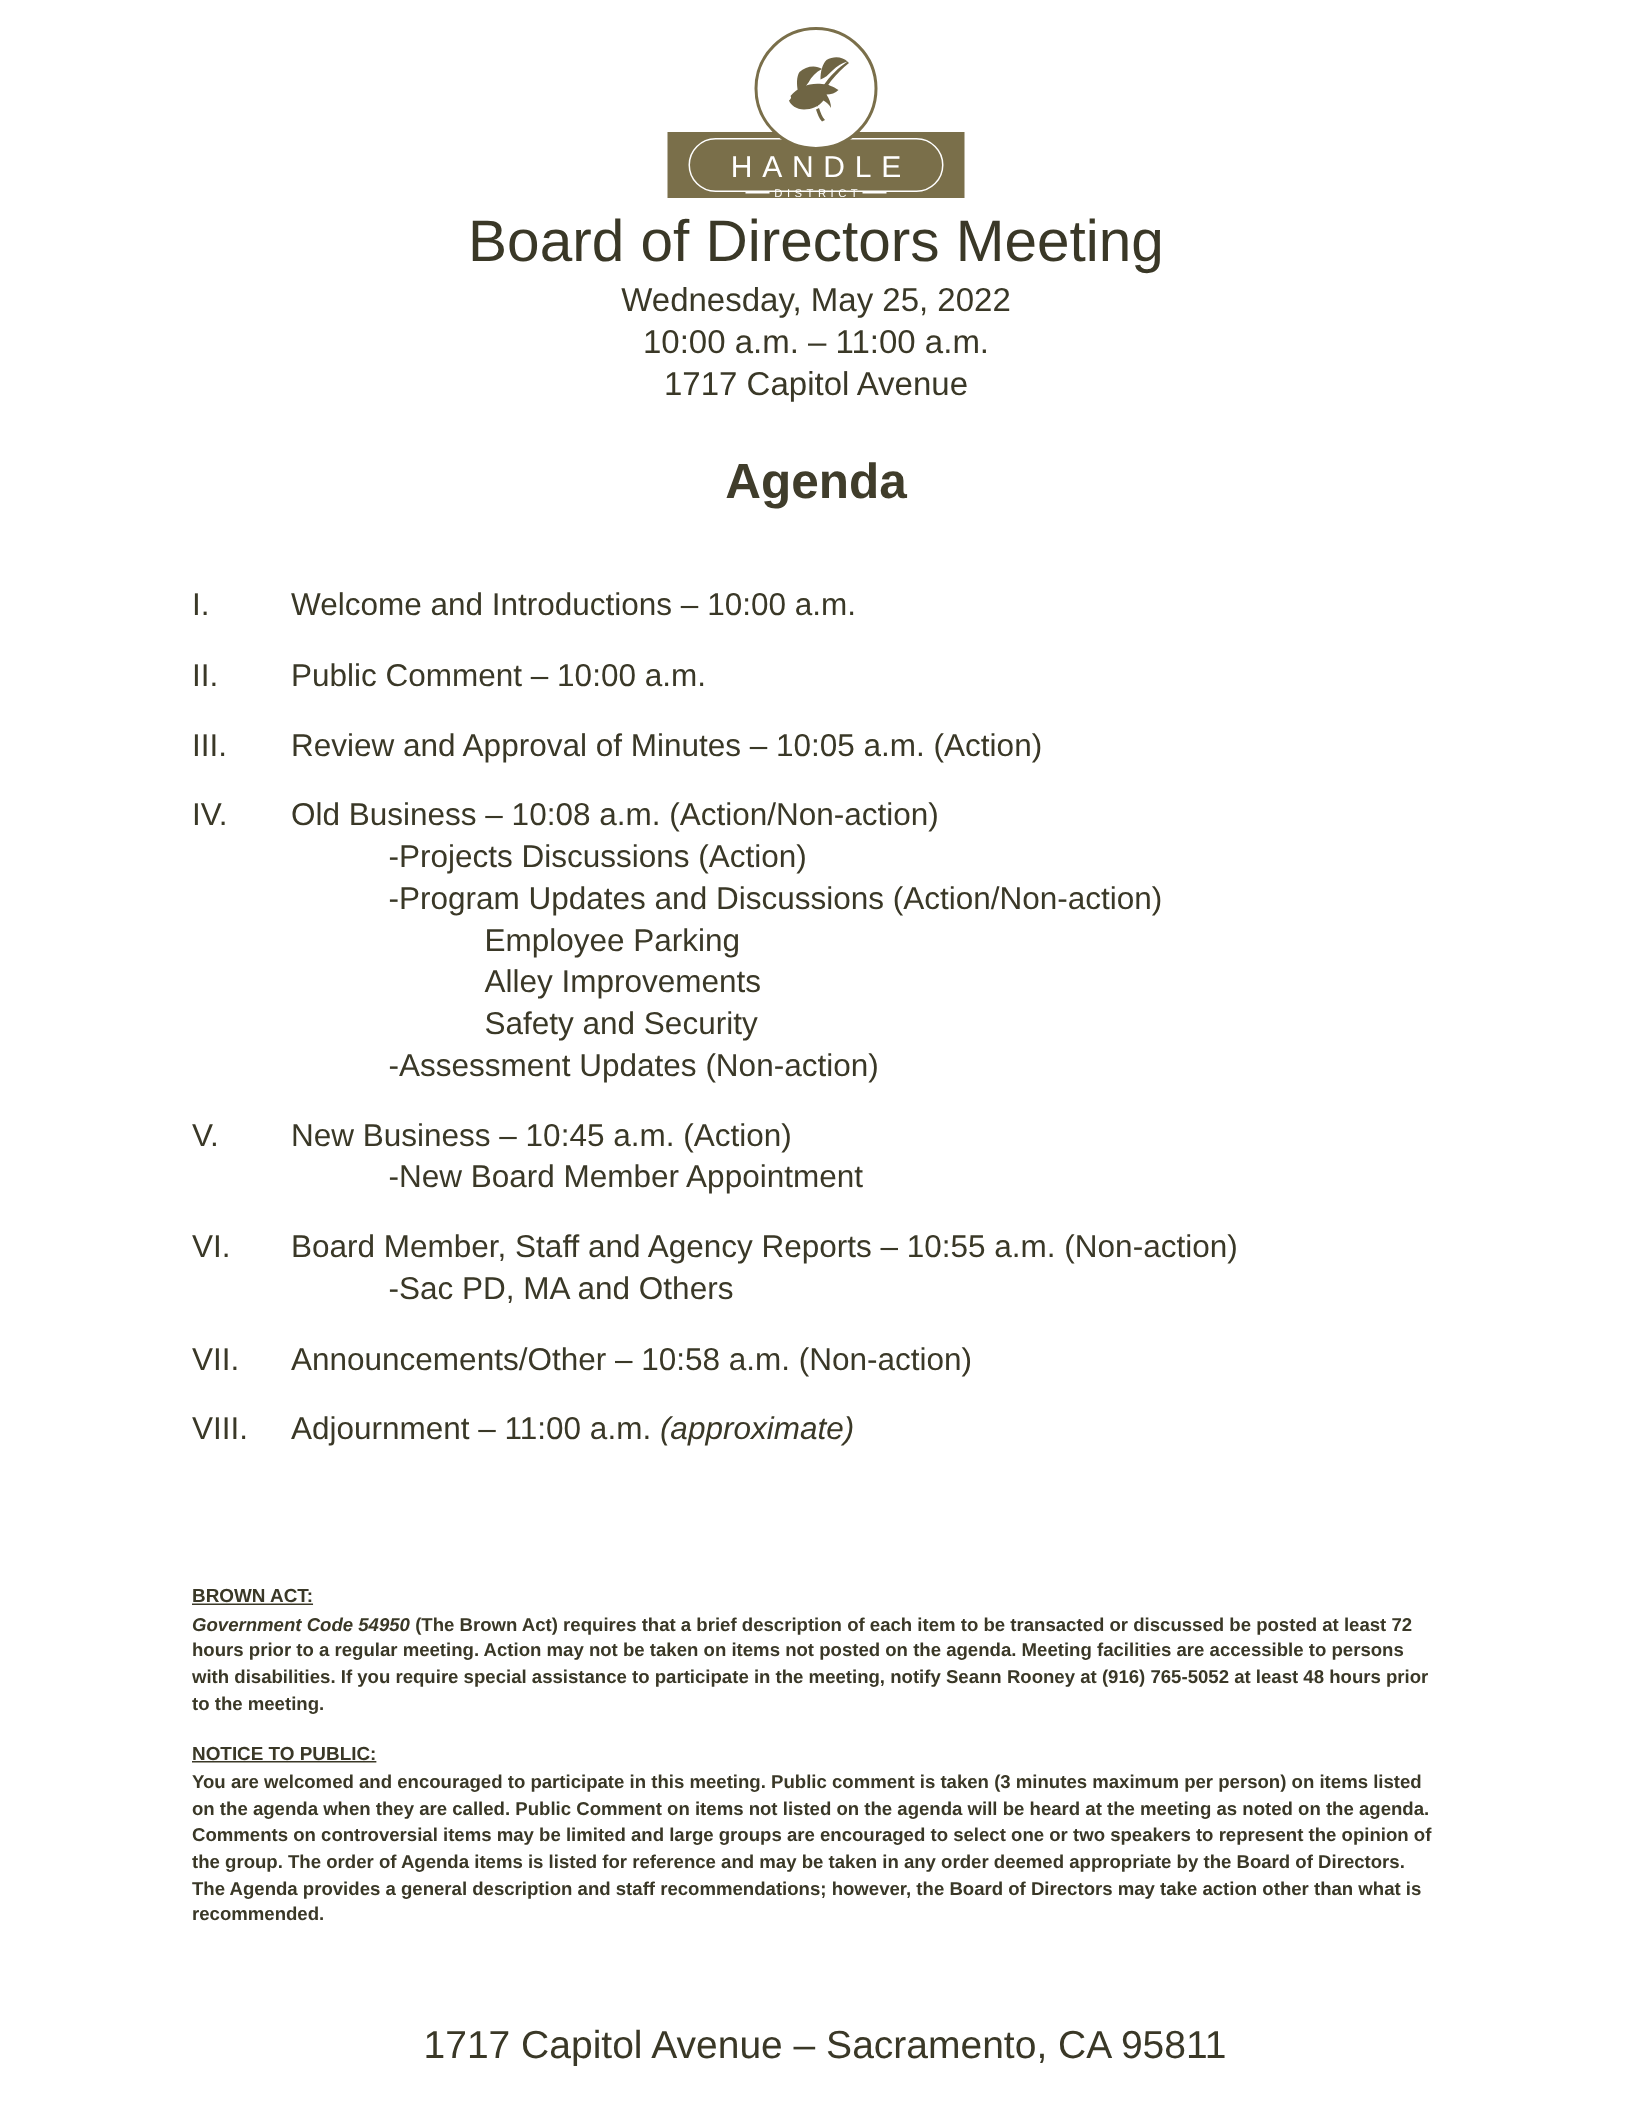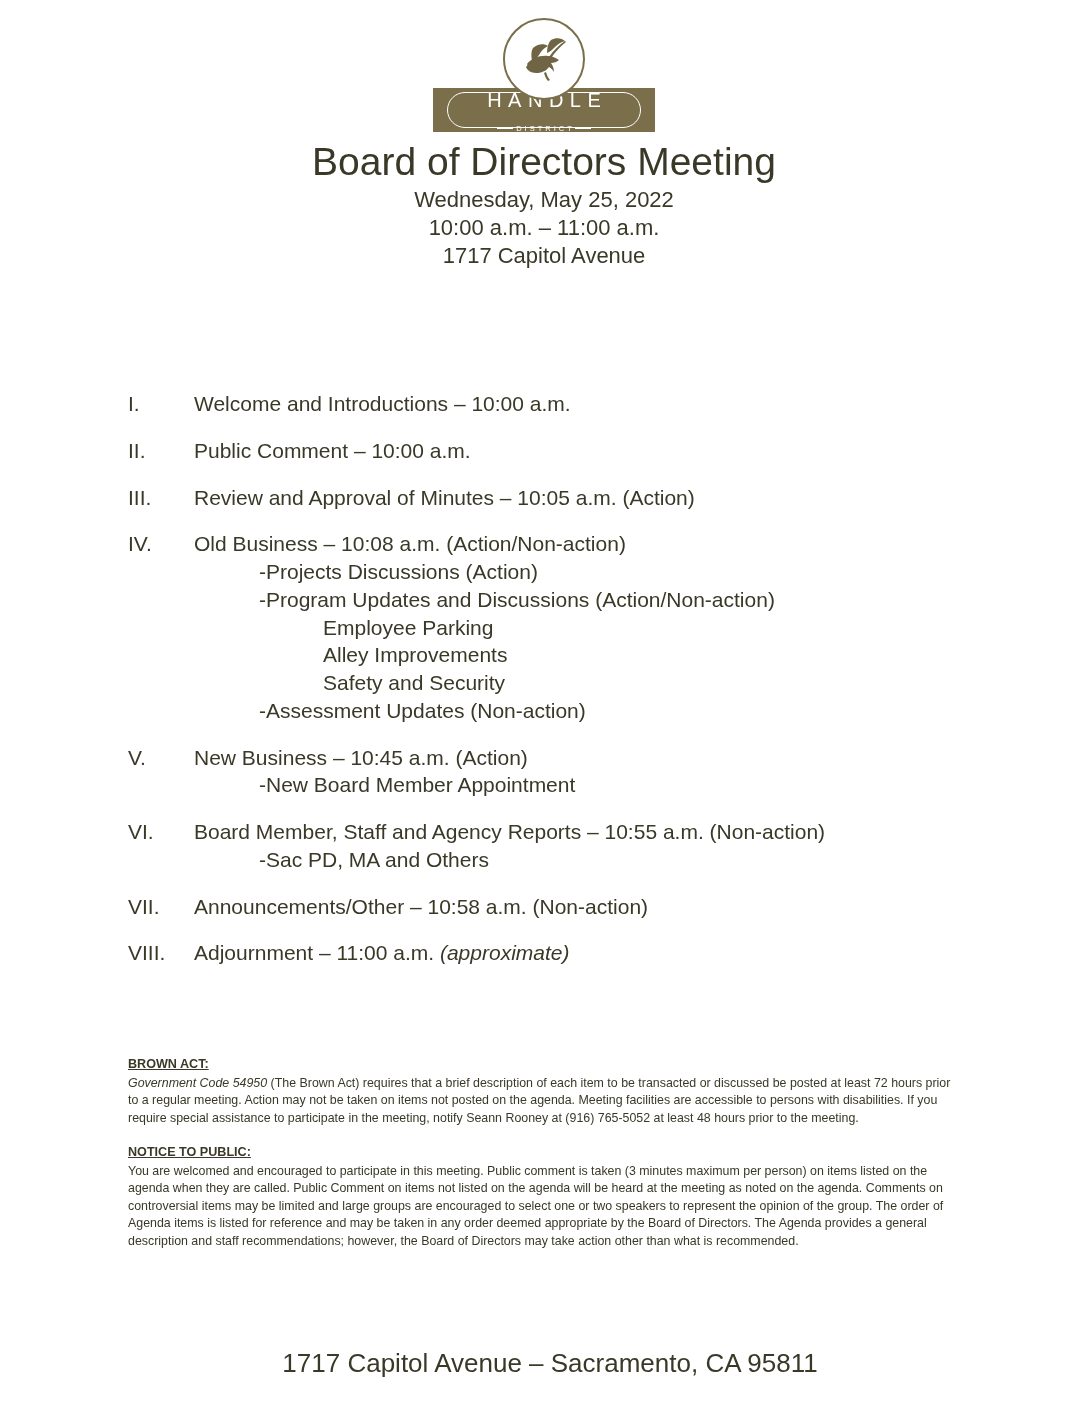--- a/index.html
+++ b/index.html
@@ -43,27 +43,27 @@
     align-items: center;
     justify-content: center;
     margin-bottom: -12px;
     z-index: 3;
     box-sizing: border-box;
   }
   .logo-emblem svg { display: block; }
 
   .logo-banner {
     position: relative;
-    width: 222px;
+    width: 198px;
     height: 44px;
     background: #7a6f4a;
     display: flex;
     flex-direction: column;
     align-items: center;
-    justify-content: space-between;
+    justify-content: flex-end;
     z-index: 2;
   }
   .logo-banner::before {
     content: "";
     position: absolute;
     left: 14px;
     right: 14px;
     top: 4px;
     bottom: 4px;
     border: 1.4px solid #ffffff;
@@ -188,20 +188,21 @@
   .note-heading {
     font-weight: bold;
     text-decoration: underline;
     font-size: 12.6px;
     display: inline-block;
     margin-bottom: 1px;
   }
   .note-body {
     margin: 0;
     text-align: left;
+    font-weight: bold;
   }
   .note-block { margin-bottom: 16px; }
   .note-block:last-child { margin-bottom: 0; margin-top: 12px; }
 
   
   .footer {
     position: absolute;
     top: 1348px;
     left: 12px;
     right: 0;
@@ -237,20 +238,21 @@
     </div>
   </div>
 
   <div class="header">
     <h1 class="doc-title">Board of Directors Meeting</h1>
     <p class="header-line">Wednesday, May 25, 2022</p>
     <p class="header-line">10:00 a.m. – 11:00 a.m.</p>
     <p class="header-line">1717 Capitol Avenue</p>
   </div>
 
+  <div class="agenda-title">Agenda</div>
 
   <div class="agenda-list" id="agenda-list">
       <div class="agenda-item">
         <div class="agenda-main">
           <span class="agenda-num">I.</span>
           <span class="agenda-text">Welcome and Introductions – 10:00 a.m.</span>
         </div>
       </div>
       <div class="agenda-item">
         <div class="agenda-main">

